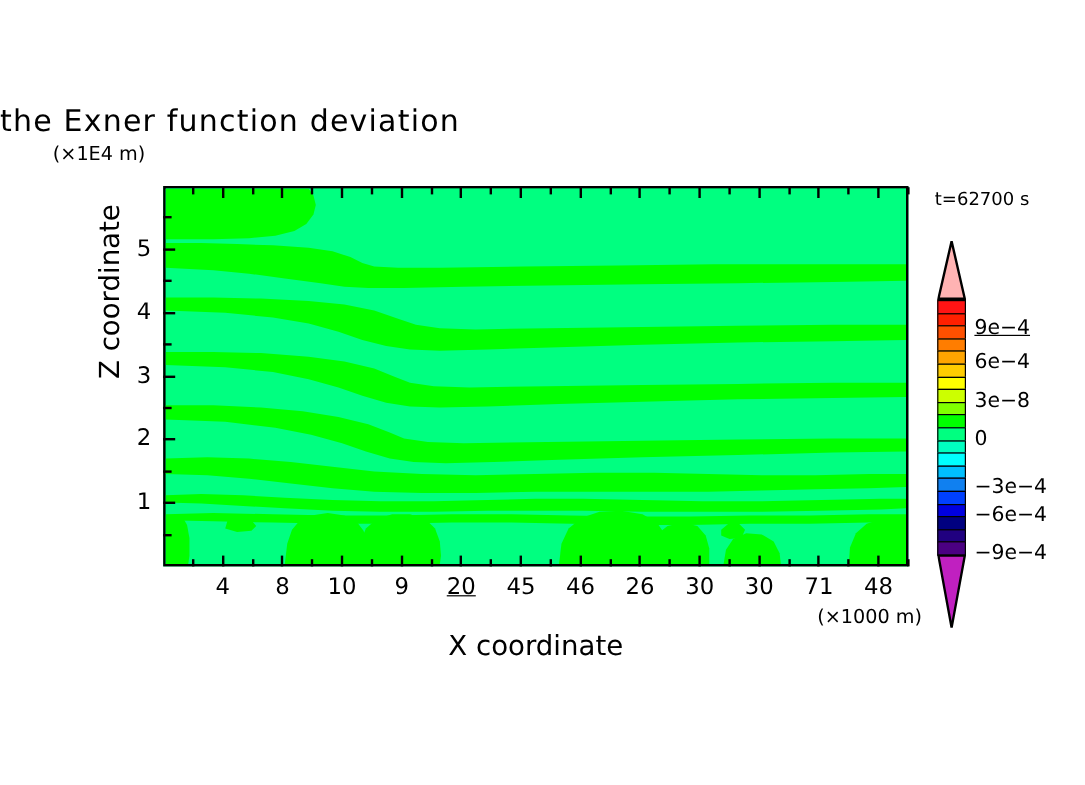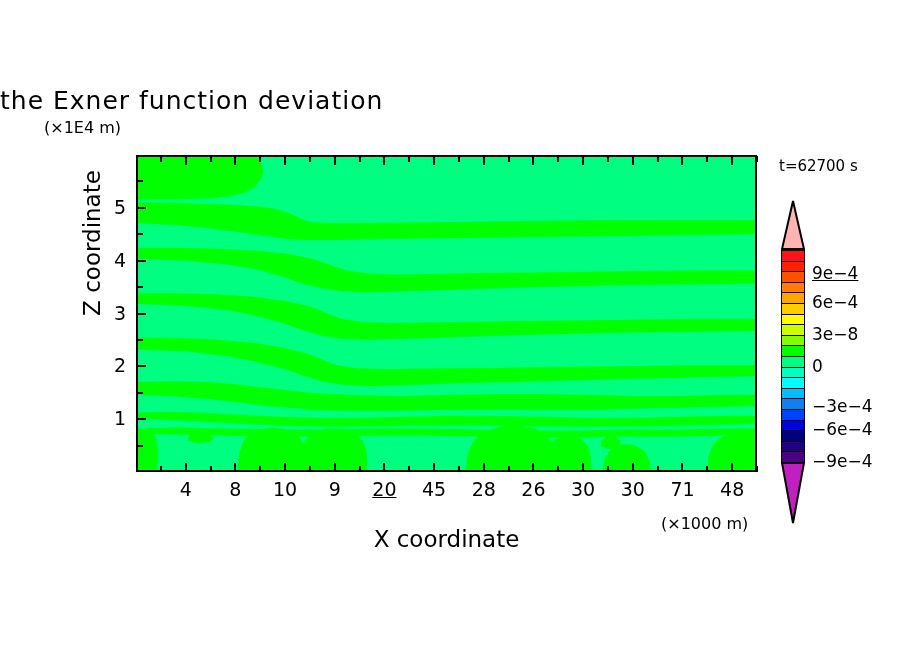--- a/index.html
+++ b/index.html
@@ -57,25 +57,24 @@
     top: 526px;
     width: 621px;
     text-align: center;
     font-size: 23px;
     white-space: pre;
   }
 
   
   #x-unit-label {
     position: absolute;
-    left: 661px;
+    left: 681px;
     top: 504px;
     font-size: 16px;
     white-space: pre;
-    margin-top: 10px;
   }
 
   
   #plot-area {
     position: absolute;
     left: 136px;
     top: 155px;
     width: 621px;
     height: 317px;
     border: 2px solid #000000;
@@ -288,21 +287,21 @@
     <div class="tick-x" style="left: 333.72px; top: 156px; height: 9px;"></div>
     <div class="xticklabel" style="left: 334.72px;">9</div>
     <div class="tick-x" style="left: 383.4px; top: 463px; height: 9px;"></div>
     <div class="tick-x" style="left: 383.4px; top: 156px; height: 9px;"></div>
     <div class="xticklabel" style="left: 384.4px; text-decoration: underline;">20</div>
     <div class="tick-x" style="left: 433.08px; top: 463px; height: 9px;"></div>
     <div class="tick-x" style="left: 433.08px; top: 156px; height: 9px;"></div>
     <div class="xticklabel" style="left: 434.08px;">45</div>
     <div class="tick-x" style="left: 482.76px; top: 463px; height: 9px;"></div>
     <div class="tick-x" style="left: 482.76px; top: 156px; height: 9px;"></div>
-    <div class="xticklabel" style="left: 483.76px;">28</div>
+    <div class="xticklabel" style="left: 483.76px;">46</div>
     <div class="tick-x" style="left: 532.44px; top: 463px; height: 9px;"></div>
     <div class="tick-x" style="left: 532.44px; top: 156px; height: 9px;"></div>
     <div class="xticklabel" style="left: 533.44px;">26</div>
     <div class="tick-x" style="left: 582.12px; top: 463px; height: 9px;"></div>
     <div class="tick-x" style="left: 582.12px; top: 156px; height: 9px;"></div>
     <div class="xticklabel" style="left: 583.12px;">30</div>
     <div class="tick-x" style="left: 631.8px; top: 463px; height: 9px;"></div>
     <div class="tick-x" style="left: 631.8px; top: 156px; height: 9px;"></div>
     <div class="xticklabel" style="left: 632.8px;">30</div>
     <div class="tick-x" style="left: 681.48px; top: 463px; height: 9px;"></div>

